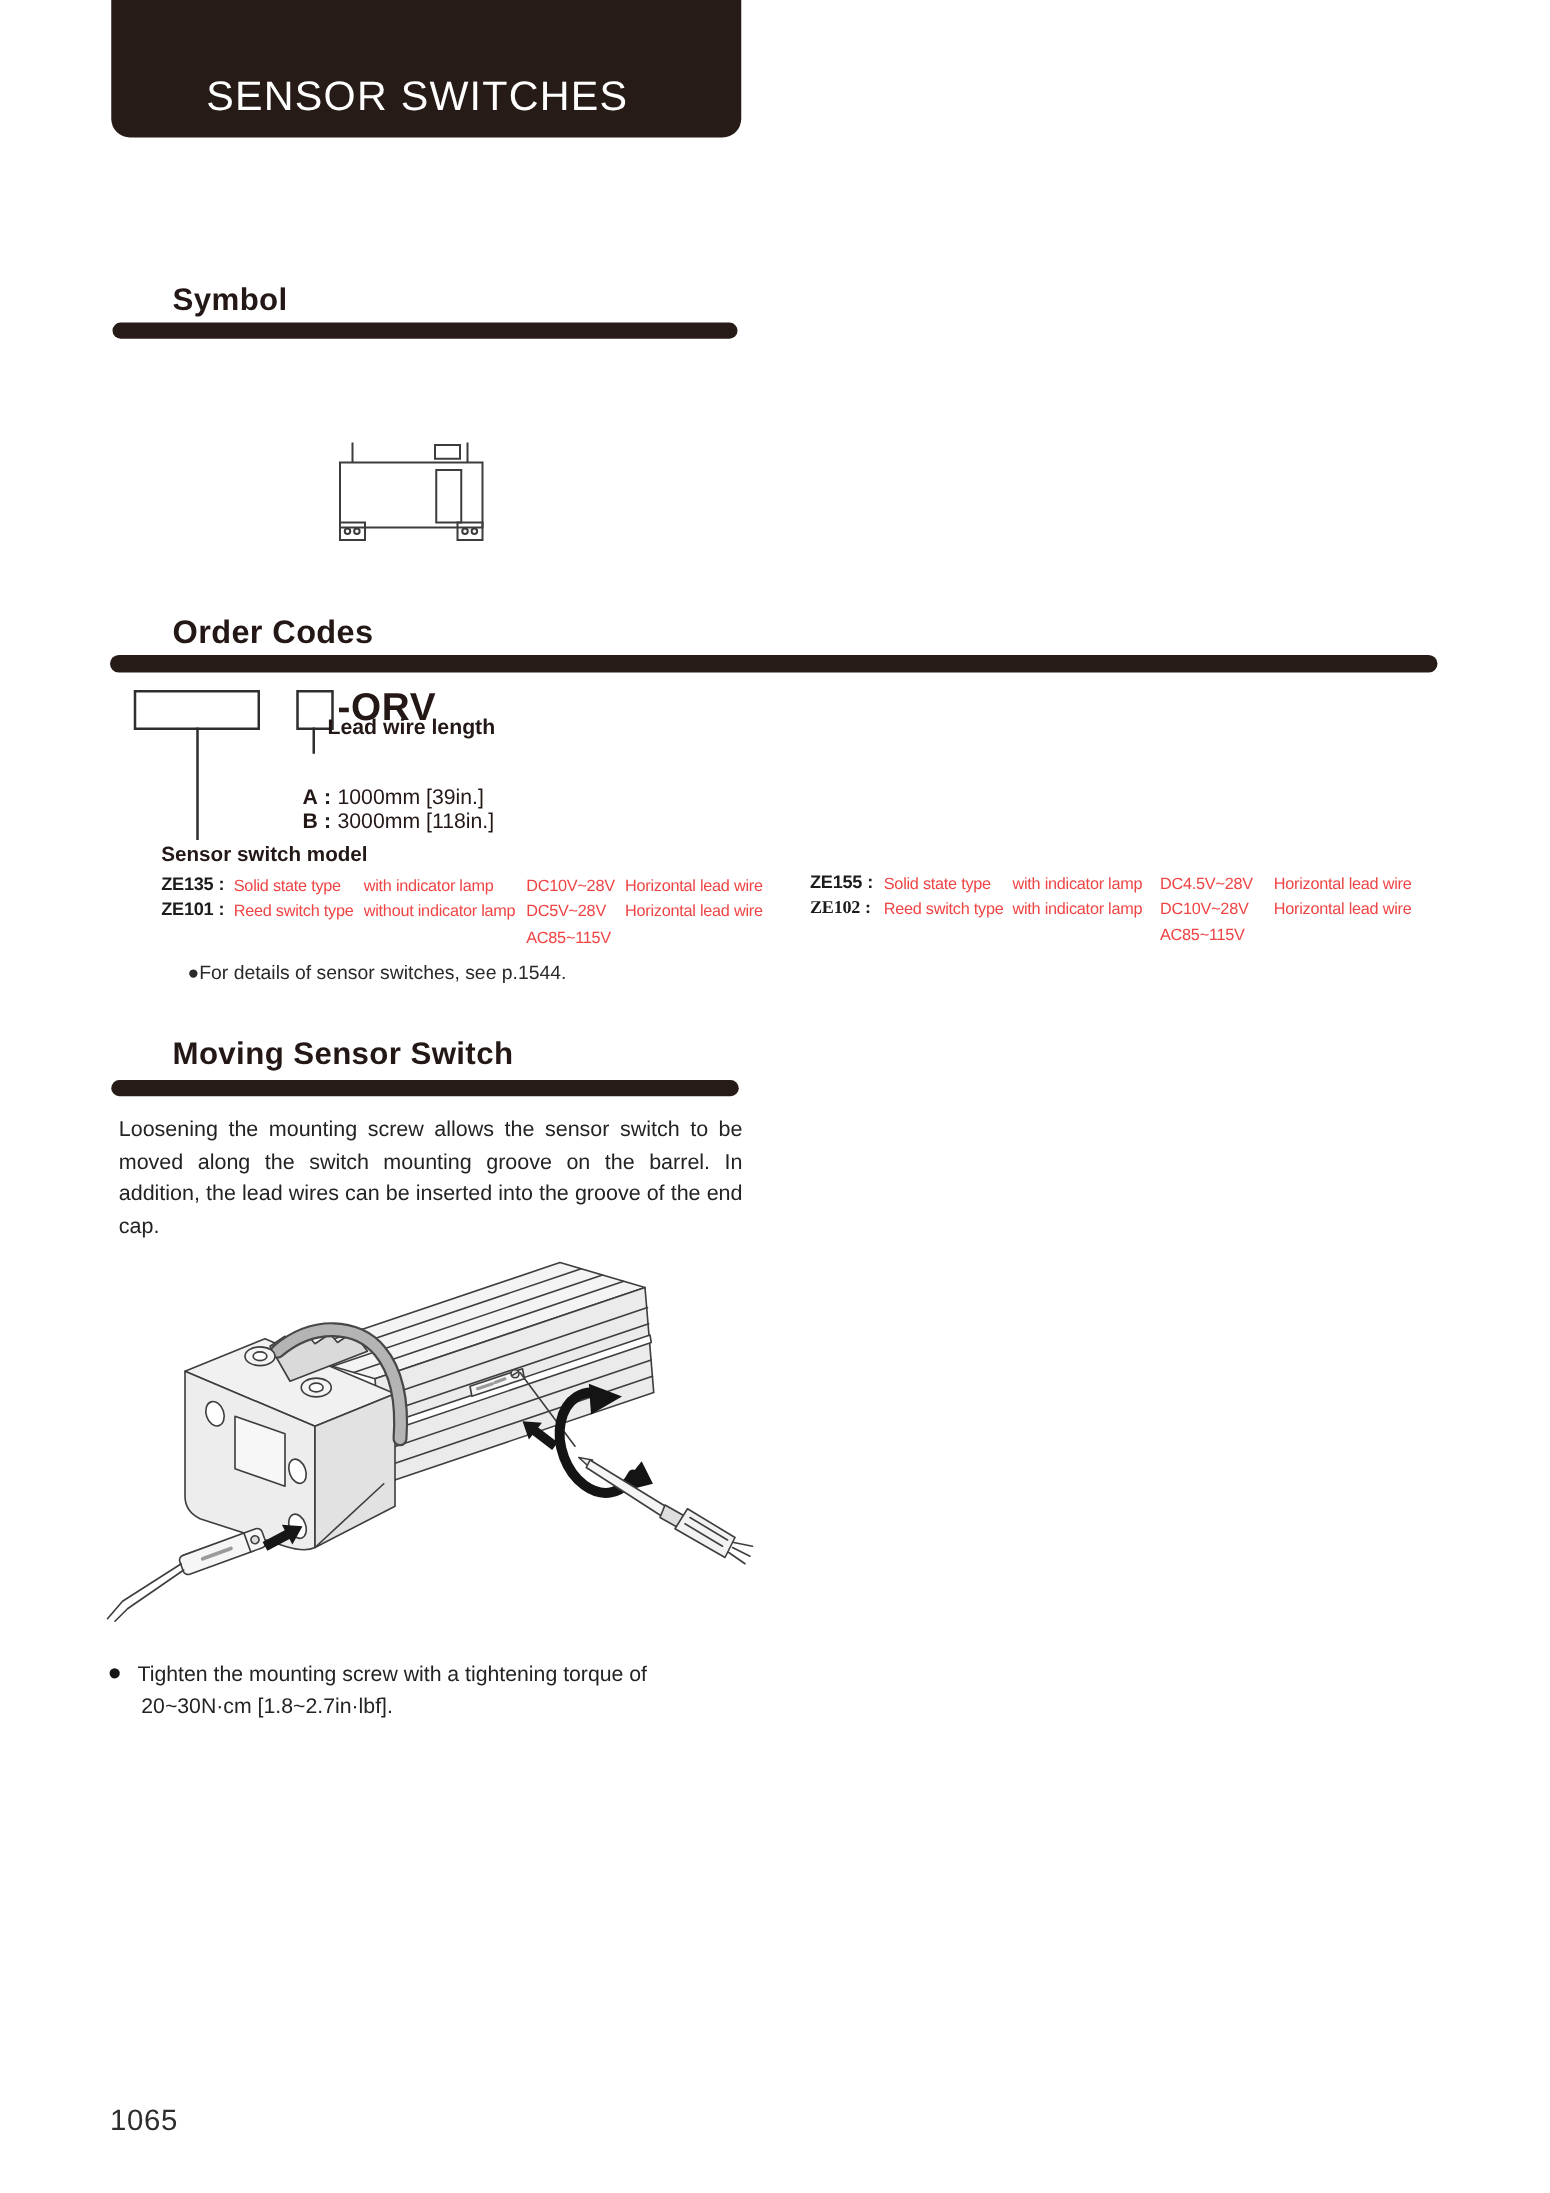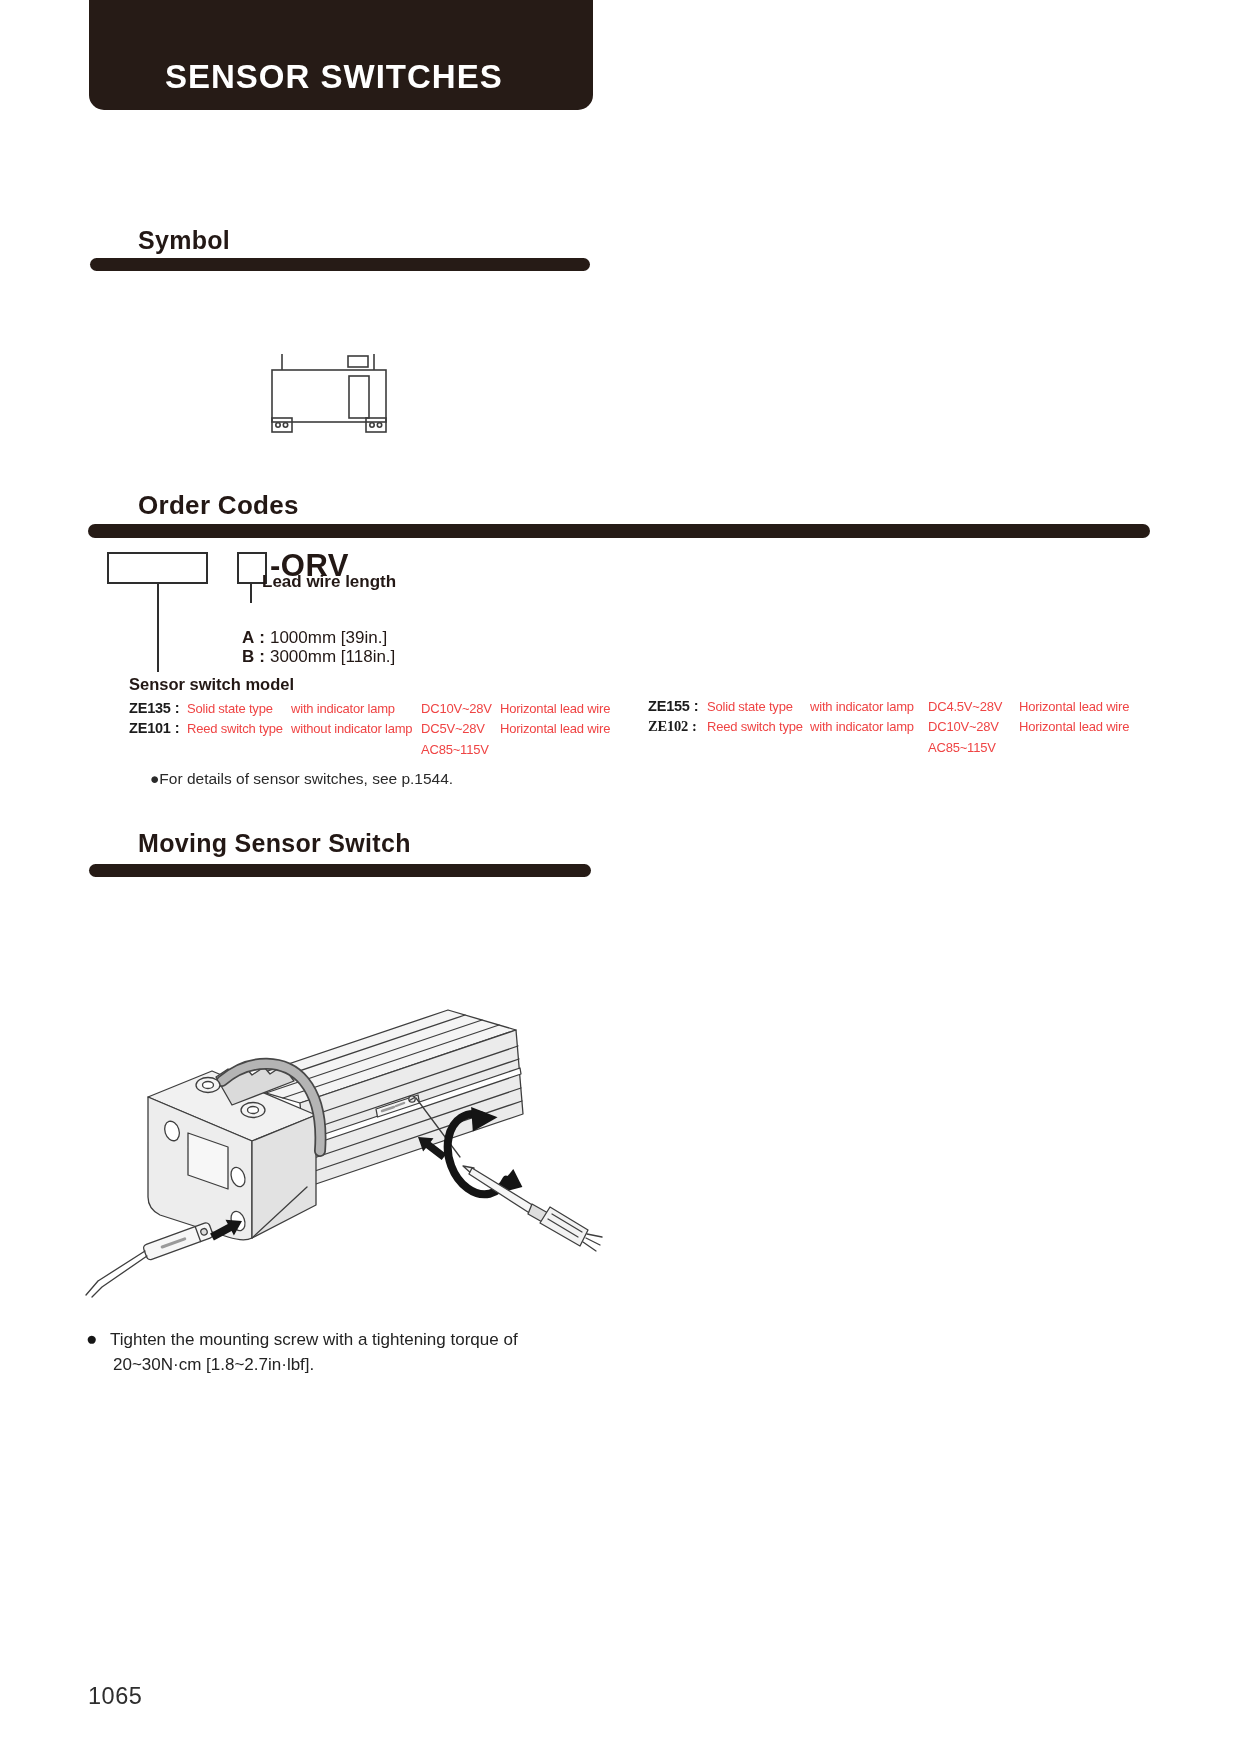--- a/index.html
+++ b/index.html
@@ -4,21 +4,21 @@
 <style>
   html,body{margin:0;padding:0;background:#fff;}
   .page{
     position:relative;width:1240px;height:1754px;background:#ffffff;
     font-family:"Liberation Sans", sans-serif;color:#231815;overflow:hidden;
   }
   .abs{position:absolute;white-space:nowrap;}
   
   .title-box{position:absolute;left:89px;top:0;width:504px;height:110px;
     background:#261b16;border-radius:0 0 15px 15px;}
-  .title-text{position:absolute;left:76px;bottom:14px;font-size:33px;font-weight:bold;
+  .title-text{position:absolute;left:76px;bottom:14px;font-size:33px;font-weight:normal;
     color:#ffffff;letter-spacing:1px;}
   .subtitle-box{position:absolute;left:89px;top:117px;width:504px;height:70px;
     background:#ebecee;border-radius:9px;display:flex;align-items:center;justify-content:center;
     font-size:19.5px;font-weight:bold;color:#1d1d1d;letter-spacing:.2px;}
   
   .sec-head{position:absolute;font-size:25px;font-weight:bold;letter-spacing:.3px;color:#231815;margin-left:48px;}
   .bar{position:absolute;height:13px;background:#261b16;border-radius:7px;}
   
   .oc-box{position:absolute;border:2px solid #2e2e2e;background:#fff;}
   .vline{position:absolute;width:0;border-left:2px solid #2e2e2e;}
@@ -109,20 +109,21 @@
   <span class="row-cell" style="left:810px;top:719px;">with indicator lamp</span>
   <span class="row-cell" style="left:928px;top:719px;">DC10V~28V</span>
   <span class="row-cell" style="left:1019px;top:719px;">Horizontal lead wire</span>
   <span class="row-cell" style="left:928px;top:740px;">AC85~115V</span>
 
   <div class="note" style="left:150px;top:770px;">●For details of sensor switches, see p.1544.</div>
 
   <div class="sec-head" style="left:90px;top:829px;">Moving Sensor Switch</div>
   <div class="bar" style="left:89px;top:864px;width:502px;"></div>
 
+  <div class="para">Loosening the mounting screw allows the sensor switch to be moved along the switch mounting groove on the barrel. In addition, the lead wires can be inserted into the groove of the end cap.</div>
 
   <svg class="abs" style="left:82px;top:985px;" width="540" height="325" viewBox="0 0 540 325">
     <g stroke="#3e3e3e" stroke-width="1.3" stroke-linejoin="round" stroke-linecap="round" fill="none">
 
       <g>
         <polygon points="150,98 366,25 434,45 218,118" fill="#f4f4f4"></polygon>
         <polygon points="218,118 434,45 441,129 225,202" fill="#ebebeb"></polygon>
         <line x1="167" y1="103" x2="383" y2="30"></line>
         <line x1="184" y1="108" x2="400" y2="35"></line>
         <line x1="201" y1="113" x2="417" y2="40"></line>

